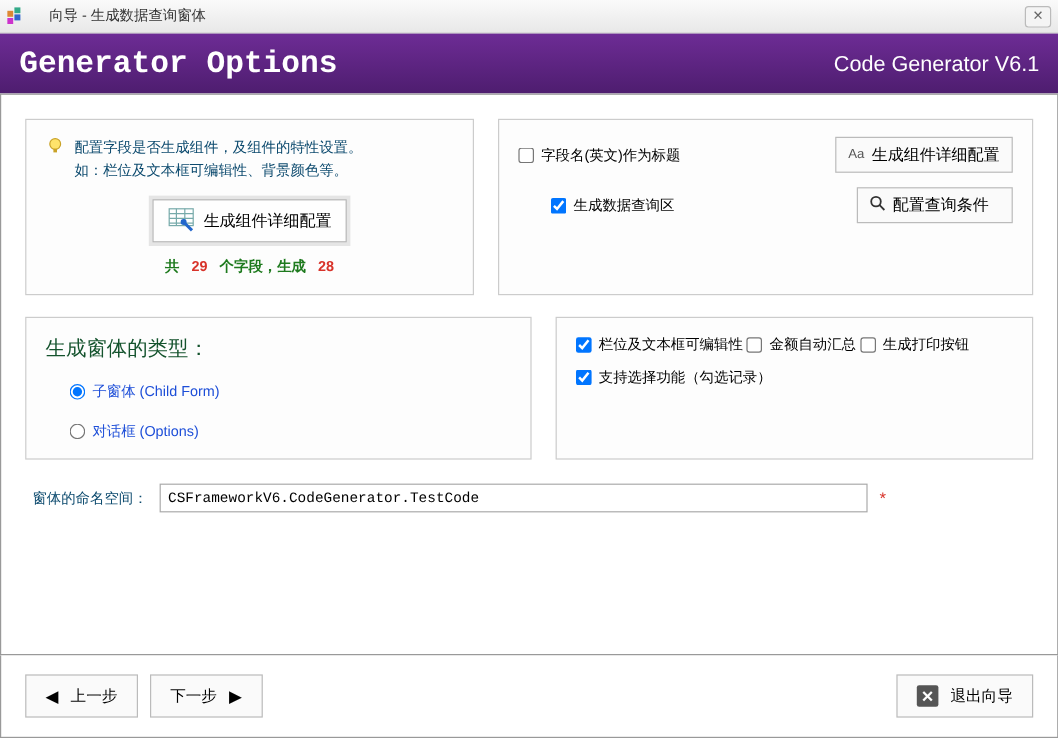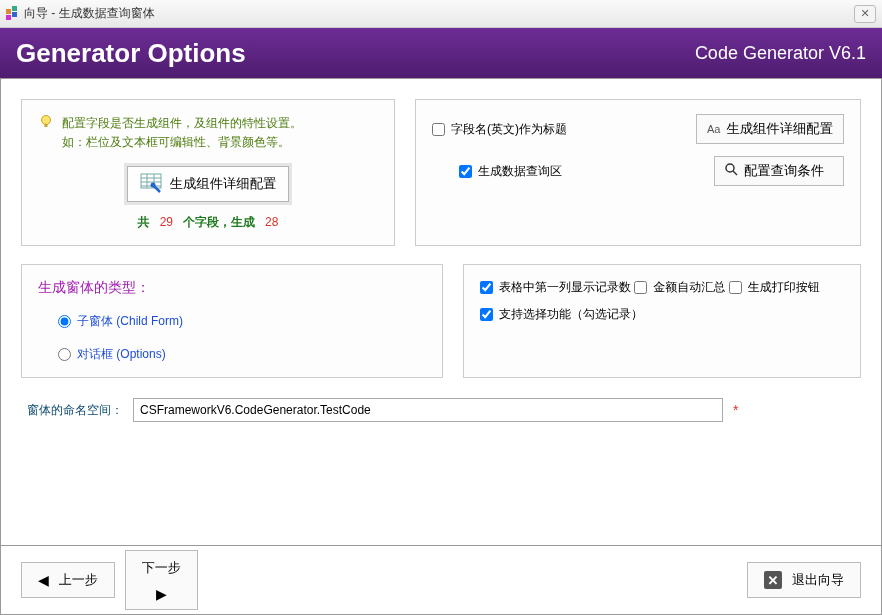--- a/index.html
+++ b/index.html
@@ -1,73 +1,73 @@
 <!DOCTYPE html>
 <html><head>
 <meta charset="utf-8">
 <style>
 * { box-sizing: border-box; margin: 0; padding: 0; }
 body { font-family: "Microsoft YaHei", Arial, sans-serif; font-size: 12px; background: #f0f0f0; width: 882px; height: 615px; overflow: hidden; }
 
-.titlebar { height: 28px; background: linear-gradient(#fafafa, #e8e8e8); border-bottom: 1px solid #ccc; display: flex; align-items: center; padding: 0 6px; gap: 2px; }
+.titlebar { height: 28px; background: linear-gradient(#fafafa, #e8e8e8); border-bottom: 1px solid #ccc; display: flex; align-items: center; padding: 0 6px; gap: 19px; }
 .titlebar-icon { width: 16px; height: 16px; display: inline-block; }
 .titlebar-title { flex: 1; color: #333; font-size: 12px; }
 .titlebar-close { width: 22px; height: 18px; border: 1px solid #bbb; border-radius: 3px; background: #f4f4f4; display: flex; align-items: center; justify-content: center; cursor: pointer; color: #666; font-size: 11px; }
 
 .header { height: 50px; background: linear-gradient(#6d2c95, #4e1d6f); display: flex; align-items: center; padding: 0 16px; color: #fff; }
-.header-title { font-size: 26px; font-weight: bold; flex: 1; }
+.header-title { font-size: 26px; font-weight: bold; flex: 1; font-family: Liberation Mono, monospace; }
 .header-brand { font-size: 18px; font-weight: normal; }
 .header-brand .ver { font-weight: normal; }
 
 .content { background: #fff; width: 100%; height: 468px; border: 1px solid #999; margin: 0; position: relative; padding: 20px; }
 
 .panel { border: 1px solid #ccc; background: #fdfdfd; padding: 14px 16px; }
 .row1 { display: flex; gap: 20px; margin-bottom: 18px; }
 .row1 .left { flex: 1; }
 .row1 .right { width: 446px; }
 .row2 { display: flex; gap: 20px; margin-bottom: 20px; }
 .row2 .left { flex: 1; }
 .row2 .right { width: 398px; }
 
 .hint-row { display: flex; gap: 8px; margin-bottom: 14px; }
 .bulb { width: 16px; height: 16px; flex-shrink: 0; }
-.hint-text { color: #4d7c0f; line-height: 1.6; }
+.hint-text { color: #0c4a6e; line-height: 1.6; }
 
 .cfg-row { display: flex; align-items: center; gap: 12px; flex-direction: column; }
 .btn-config { display: inline-flex; align-items: center; gap: 8px; border: 1px solid #b5b5b5; box-shadow: 0 0 0 3px #e5e5e5; background: #fefefe; padding: 6px 12px; cursor: pointer; }
 .btn-config .grid-icon { width: 22px; height: 22px; }
 .stats { color: #333; }
-.stats .red { color: #d8332a; font-weight: normal; }
+.stats .red { color: #d8332a; font-weight: bold; }
 .stats .green { color: #1e7a1e; font-weight: bold; }
 
 .right-row { display: flex; align-items: center; gap: 12px; margin-bottom: 12px; }
 .right-row:last-child { margin-bottom: 0; margin-left: 27px; }
 .chk { display: inline-flex; align-items: center; gap: 6px; cursor: pointer; flex: 1; }
 .chk input { width: 13px; height: 13px; }
 .mini-btn { border: 1px solid #bbb; background: #fafafa; padding: 5px 10px; display: inline-flex; align-items: center; gap: 6px; cursor: pointer; min-width: 130px; }
 .mini-btn .mi { font-family: Arial; font-size: 11px; color: #555; }
 .mini-btn .mag { font-size: 13px; color: #333; }
 
-.panel-title { font-size: 14px; color: #a21caf; margin-bottom: 16px; }
+.panel-title { font-size: 17px; color: #14532d; margin-bottom: 16px; }
 .radio-list { padding-left: 20px; }
 .radio-item { display: flex; align-items: center; gap: 6px; margin-bottom: 16px; cursor: pointer; }
 .radio-item:last-child { margin-bottom: 0; }
 .radio-item input { width: 13px; height: 13px; }
 .radio-item .lbl { color: #1d4ed8; }
 .chk-list .chk { margin-bottom: 10px; }
 .chk-list .chk:last-child { margin-bottom: 0; }
 
 .ns-row { display: flex; align-items: center; gap: 10px; padding-left: 6px; }
 .ns-label { color: #0c4a6e; }
-.ns-input { flex: 0 0 590px; border: 1px solid #aaa; padding: 4px 6px; font-size: 12px; background: #fff; font-family: Liberation Sans, sans-serif; }
+.ns-input { flex: 0 0 590px; border: 1px solid #aaa; padding: 4px 6px; font-size: 12px; background: #fff; font-family: Liberation Mono, monospace; }
 .asterisk { color: #d8332a; font-size: 14px; }
 
 .footer { height: 69px; background: #fff; border: 1px solid #999; border-top: none; padding: 14px 20px; display: flex; align-items: center; }
 .foot-btn { border: 1px solid #bbb; background: #fafafa; padding: 8px 16px; display: inline-flex; align-items: center; gap: 10px; cursor: pointer; font-size: 13px; }
-.foot-btn + .foot-btn { margin-left: 10px; flex-direction: column; }
+.foot-btn + .foot-btn { margin-left: 10px; }
 .spacer { flex: 1; }
 .arrow { font-size: 14px; line-height: 1; }
 .x-icon { width: 18px; height: 18px; background: #555; color: #fff; display: inline-flex; align-items: center; justify-content: center; font-size: 13px; font-weight: bold; border-radius: 2px; }
 </style>
 </head>
 <body>
 
 <div class="titlebar">
   <span class="titlebar-icon">
     <svg viewBox="0 0 16 16">
@@ -173,21 +173,21 @@
         <label class="radio-item">
           <input type="radio" name="ftype" style="">
           <span class="lbl">对话框 (Options)</span>
         </label>
       </div>
     </div>
 
     <div class="panel right chk-list">
       <label class="chk">
         <input type="checkbox" checked="" style="">
-        <span>表格中第一列显示记录数</span>
+        <span>栏位及文本框可编辑性</span>
       </label>
       <label class="chk">
         <input type="checkbox" style="">
         <span>金额自动汇总</span>
       </label>
       <label class="chk">
         <input type="checkbox" style="">
         <span>生成打印按钮</span>
       </label>
       <label class="chk">

